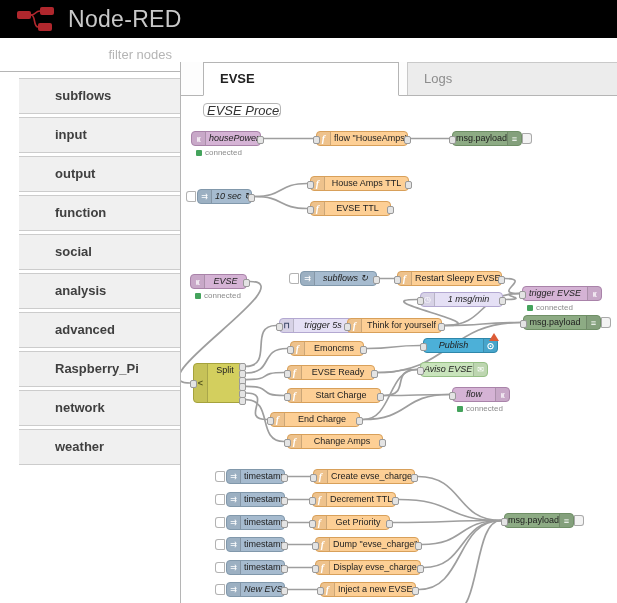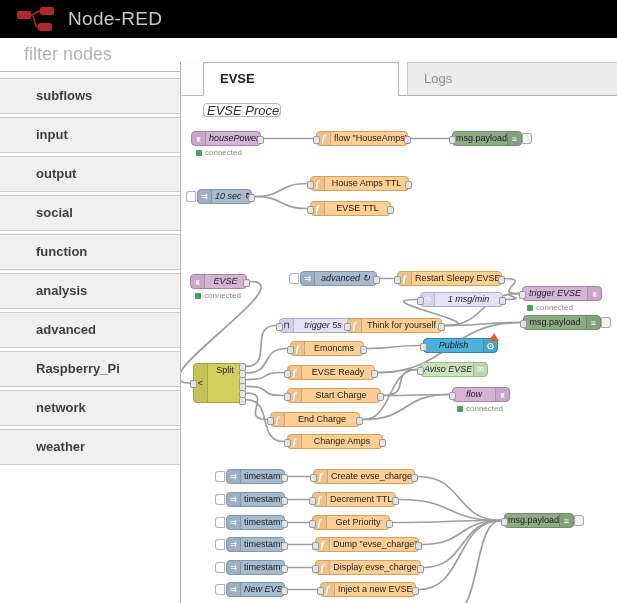--- a/index.html
+++ b/index.html
@@ -1,28 +1,28 @@
 <!DOCTYPE html>
 <html><head>
 <meta charset="utf-8">
 <style>
   html,body{margin:0;padding:0;}
   .app{position:relative;width:617px;height:603px;overflow:hidden;background:#fff;
        font-family:"Liberation Sans",sans-serif;}
   
   .header{position:absolute;left:0;top:0;width:617px;height:38px;background:#000;
           display:flex;align-items:center;padding-left:16px;box-sizing:border-box;}
-  .brand-title{color:#c9c9c9;font-size:19px;margin-left:12px;letter-spacing:.3px;}
+  .brand-title{color:#c9c9c9;font-size:23px;margin-left:12px;letter-spacing:.3px;}
   
   .sidebar{position:absolute;left:0;top:38px;width:180px;height:565px;background:#fff;}
   .filter{height:34px;border-bottom:1px solid #b5b5b5;display:flex;align-items:center;box-sizing:border-box;}
   .filter input{width:100%;border:0;outline:none;background:transparent;
-                padding:0 8px 0 24px;font-size:18px;color:#b91c1c;font-family:inherit;}
+                padding:0 8px 0 24px;font-size:13px;color:#b91c1c;font-family:inherit;text-align:right;}
   .filter input::placeholder{color:#b5b5b5;}
-  .cats{padding-top:6px;}
+  .cats{padding-top:6px;margin-left:19px;}
   .cat{height:36px;line-height:34px;box-sizing:border-box;background:#f0f0f0;
        border-top:1px solid #ccc;border-bottom:1px solid #ccc;margin-bottom:3px;
        padding-left:36px;font-weight:bold;font-size:13px;color:#3f3f3f;cursor:pointer;}
   
   .main{position:absolute;left:180px;top:38px;width:437px;height:565px;
         border-left:1px solid #b5b5b5;box-sizing:border-box;background:#fff;margin-top:24px;}
   .tabbar{position:relative;height:34px;border-bottom:1px solid #b5b5b5;box-sizing:border-box;background:#fdfdfd;}
   .tab{position:absolute;top:0;box-sizing:border-box;padding-left:16px;font-size:13px;
        line-height:32px;cursor:pointer;white-space:nowrap;overflow:hidden;}
   .tab.active{left:22px;width:196px;height:34px;background:#fff;border:1px solid #b5b5b5;
@@ -83,22 +83,22 @@
   </div>
 
   <div class="sidebar">
     <div class="filter">
       <input type="text" placeholder="filter nodes" style="">
     </div>
     <div class="cats" id="category-list">
         <div class="cat">subflows</div>
         <div class="cat">input</div>
         <div class="cat">output</div>
+        <div class="cat">function</div>
         <div class="cat">social</div>
-        <div class="cat">function</div>
         <div class="cat">analysis</div>
         <div class="cat">advanced</div>
         <div class="cat">Raspberry_Pi</div>
         <div class="cat">network</div>
         <div class="cat">weather</div>
       </div>
   </div>
 
   <div class="main">
     <div class="tabbar" id="tab-bar">
@@ -194,21 +194,21 @@
           <span class="nlabel">EVSE</span>
           <span class="port" style="right: -4px; top: 3.5px;"></span>
         </div>
         <div class="nstatus" style="left: 14px; top: 195px;">
           <span class="sdot" style="background: rgb(68, 163, 92);"></span>
           <span>connected</span>
         </div>
         <div class="node t-inject it" style="left: 119px; top: 175px; width: 77px; height: 15px; background: rgb(166, 187, 207); border-color: rgb(129, 152, 171);">
           <span class="btn bl"></span>
           <span class="nicon l">⇉</span>
-          <span class="nlabel">advanced ↻</span>
+          <span class="nlabel">subflows ↻</span>
           <span class="port" style="right: -4px; top: 3.5px;"></span>
         </div>
         <div class="node t-function" style="left: 216px; top: 175px; width: 105px; height: 15px; background: rgb(253, 207, 149); border-color: rgb(216, 160, 90);">
           <span class="nicon l">f</span>
           <span class="nlabel">Restart Sleepy EVSE's</span>
           <span class="port" style="left: -4px; top: 3.5px;"></span>
           <span class="port" style="right: -4px; top: 3.5px;"></span>
         </div>
         <div class="node t-delay it" style="left: 239px; top: 196px; width: 83px; height: 15px; background: rgb(229, 224, 245); border-color: rgb(179, 168, 209);">
           <span class="nicon l">◷</span>

